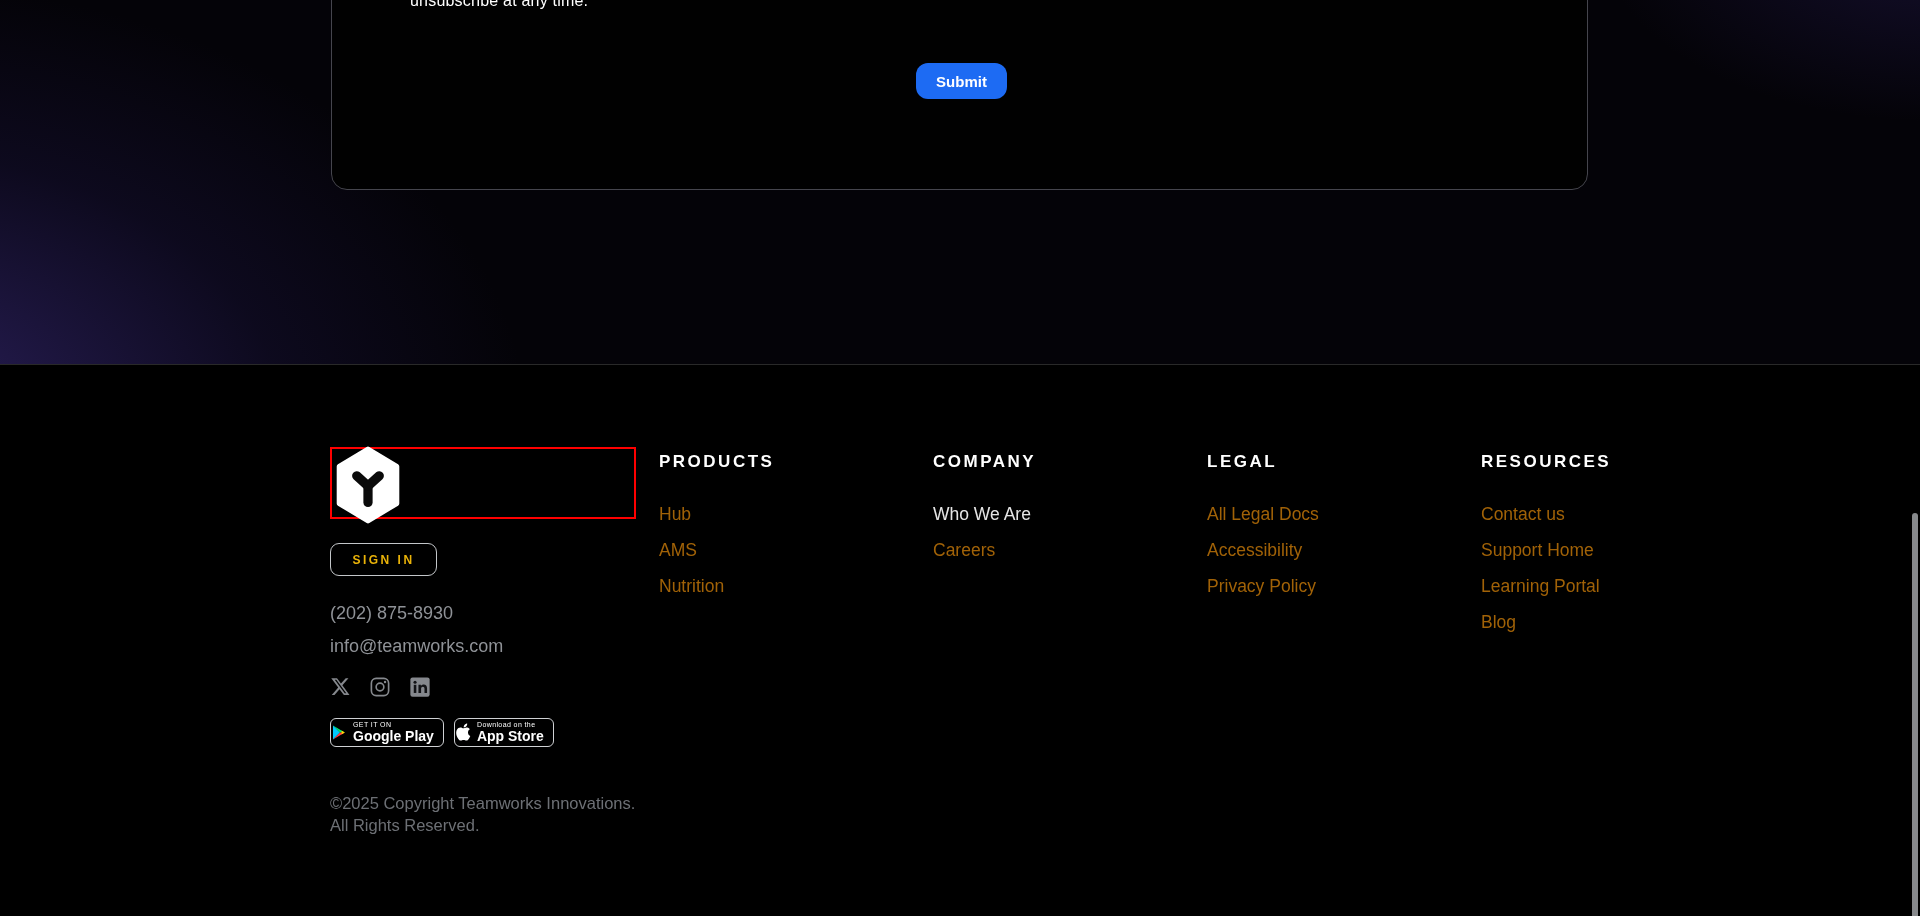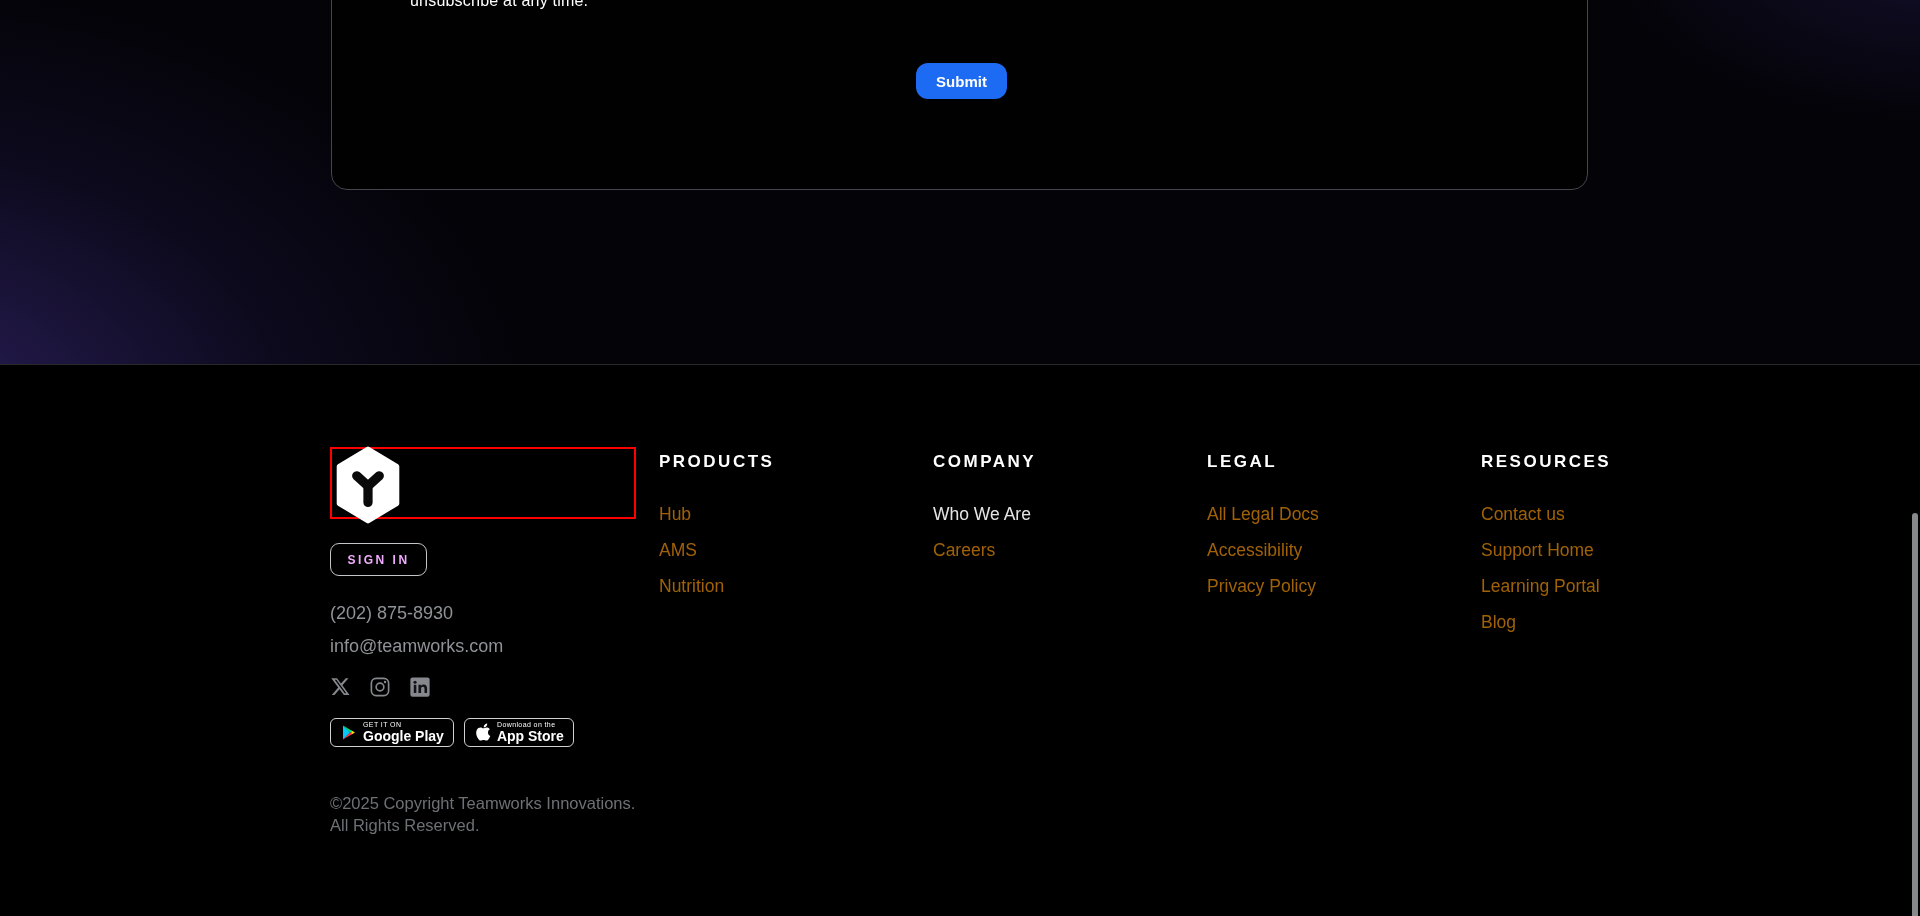--- a/index.html
+++ b/index.html
@@ -37,36 +37,36 @@
   .logo-box {
     position:absolute; left:330px; top:82px; width:306px; height:72px;
     border:2px solid #ff0000; cursor:pointer;
   }
   .logo-hex { position:absolute; left:3px; top:-3px; }
   .logo-text { position:absolute; left:86px; top:7px; color:#fff; font-weight:700; }
   .logo-line1 { font-size:27px; line-height:27px; letter-spacing:1.5px; }
   .logo-line2 { font-size:27px; line-height:27px; letter-spacing:4px; }
 
   .signin-btn {
-    position:absolute; left:330px; top:178px; width:97px; height:33px;
+    position:absolute; left:330px; top:178px; width:107px; height:33px;
     background:transparent; border:1px solid #c3c6c9; border-radius:9px;
-    color:#f0abfc; font-family:"Liberation Sans", sans-serif;
+    color:#eab308; font-family:"Liberation Sans", sans-serif;
     font-size:12px; font-weight:700; letter-spacing:2.5px; cursor:pointer;
   }
 
   .contact-line { position:absolute; left:330px; color:#8f9297; font-size:18px; text-decoration:none; display:block; }
   .phone { top:238px; }
   .email { top:271px; }
 
   .social { position:absolute; left:330px; top:311px; display:flex; gap:18px; align-items:center; }
   .social a { display:inline-flex; cursor:pointer; }
 
   .badges { position:absolute; left:330px; top:353px; display:flex; gap:10px; }
   .badge {
-    height:29px; display:flex; align-items:center; gap:6px; padding:0 9px 0 10px;
+    height:29px; display:flex; align-items:center; gap:6px; padding:0 9px 0 0;
     background:#000; border:1px solid #cfd1d4; border-radius:6px; cursor:pointer; text-decoration:none;
   }
   .badge-txt { display:flex; flex-direction:column; justify-content:center; color:#fff; }
   .badge-tag { font-size:7px; letter-spacing:.4px; line-height:8px; white-space:nowrap; }
   .badge-store { font-size:14px; font-weight:600; line-height:15px; white-space:nowrap; }
 
   .copyright { position:absolute; left:330px; top:427px; color:#6d7075; font-size:16.5px; line-height:22px; }
 
   .columns { position:absolute; left:659px; top:87px; display:flex; }
   .fcol { width:274px; }

